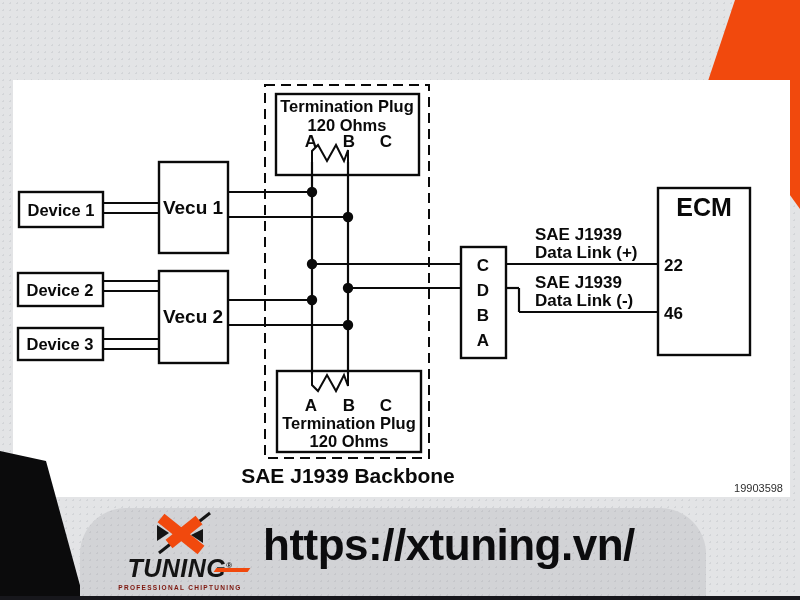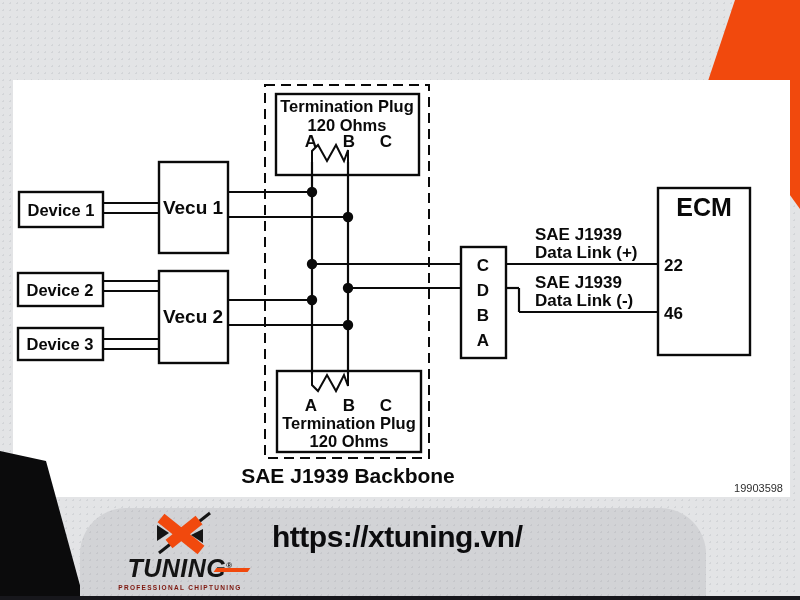--- a/index.html
+++ b/index.html
@@ -50,22 +50,22 @@
   .brand .reg{font-size:8px;font-style:normal;vertical-align:super;}
   .g-dash{
     position:absolute;right:-16px;top:12px;width:34px;height:4px;
     background:#f1490d;transform:skewX(-35deg);
   }
   .tagline{
     font-size:6.5px;font-weight:bold;letter-spacing:1.3px;
     color:#7c150c;margin-top:3px;white-space:nowrap;
   }
   .site-url{
-    position:absolute;left:192px;top:12px;
-    font-size:30px;font-weight:bold;color:#0c0c0e;
+    position:absolute;left:183px;top:12px;
+    font-size:44px;font-weight:bold;color:#0c0c0e;
     letter-spacing:-0.5px;text-decoration:none;white-space:nowrap;
   }
   svg text{
     font-family:"Liberation Sans",sans-serif;
     font-weight:bold;fill:#0a0a0a;
   }
   .t16{font-size:16.5px;}
   .t17{font-size:17px;}
   .t19{font-size:19px;}
   .t21{font-size:21px;}

